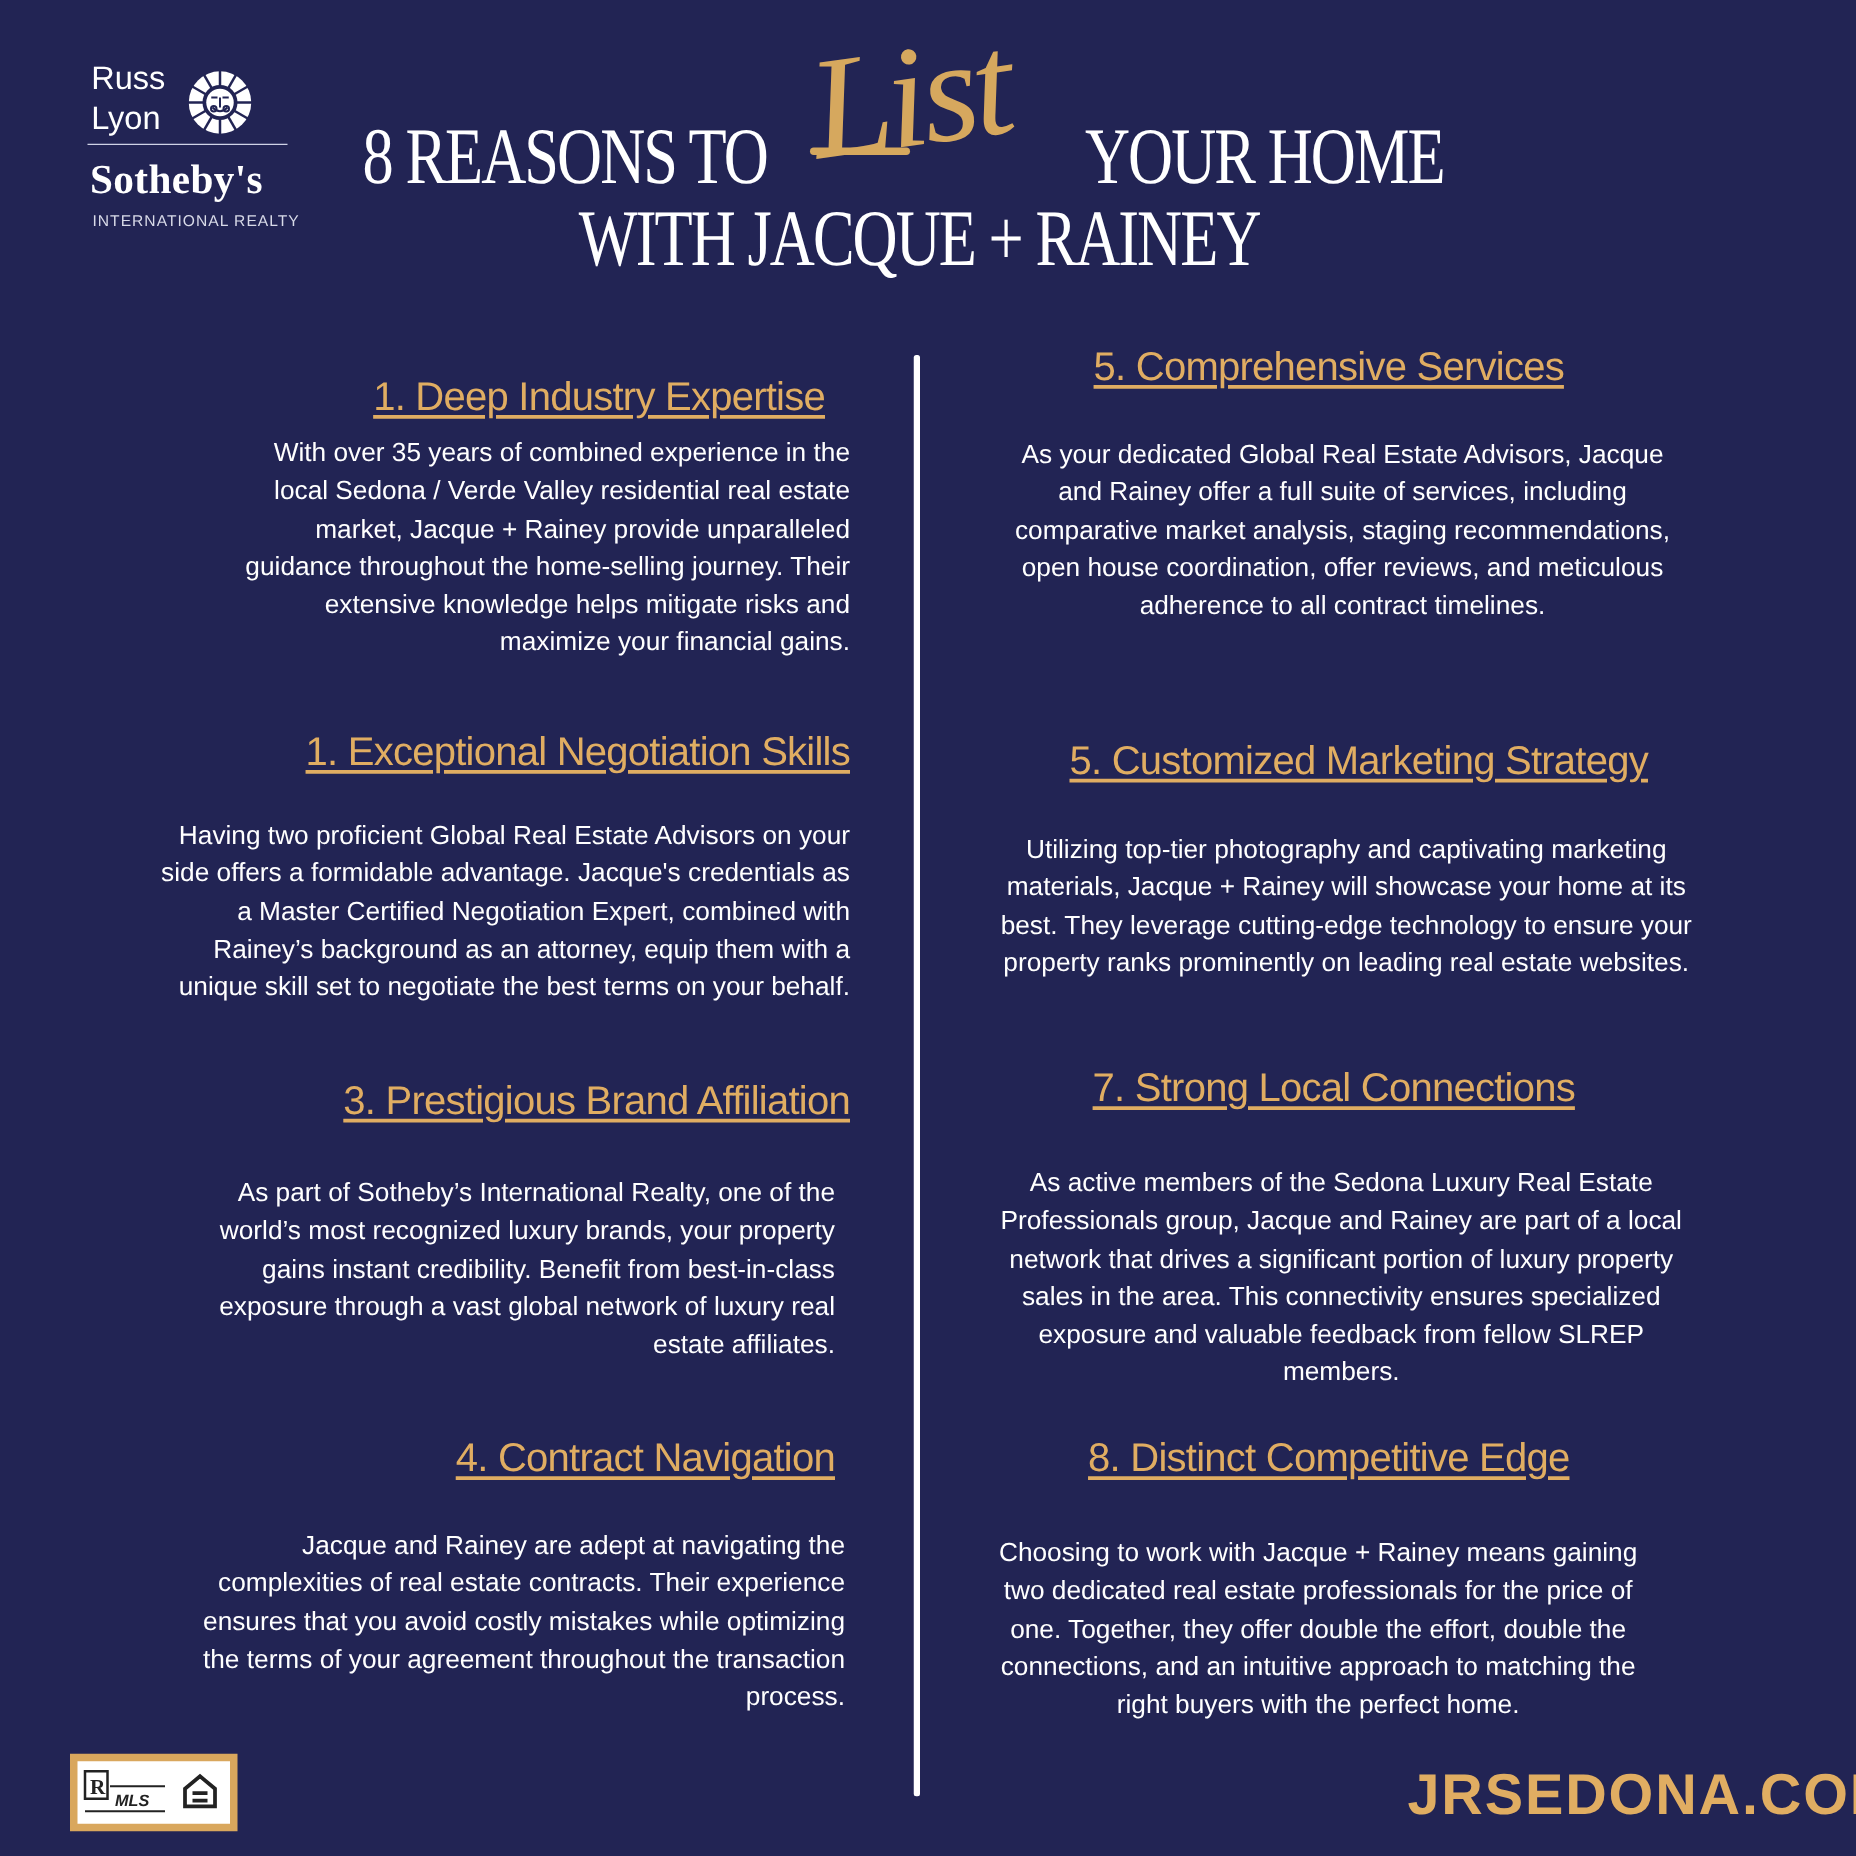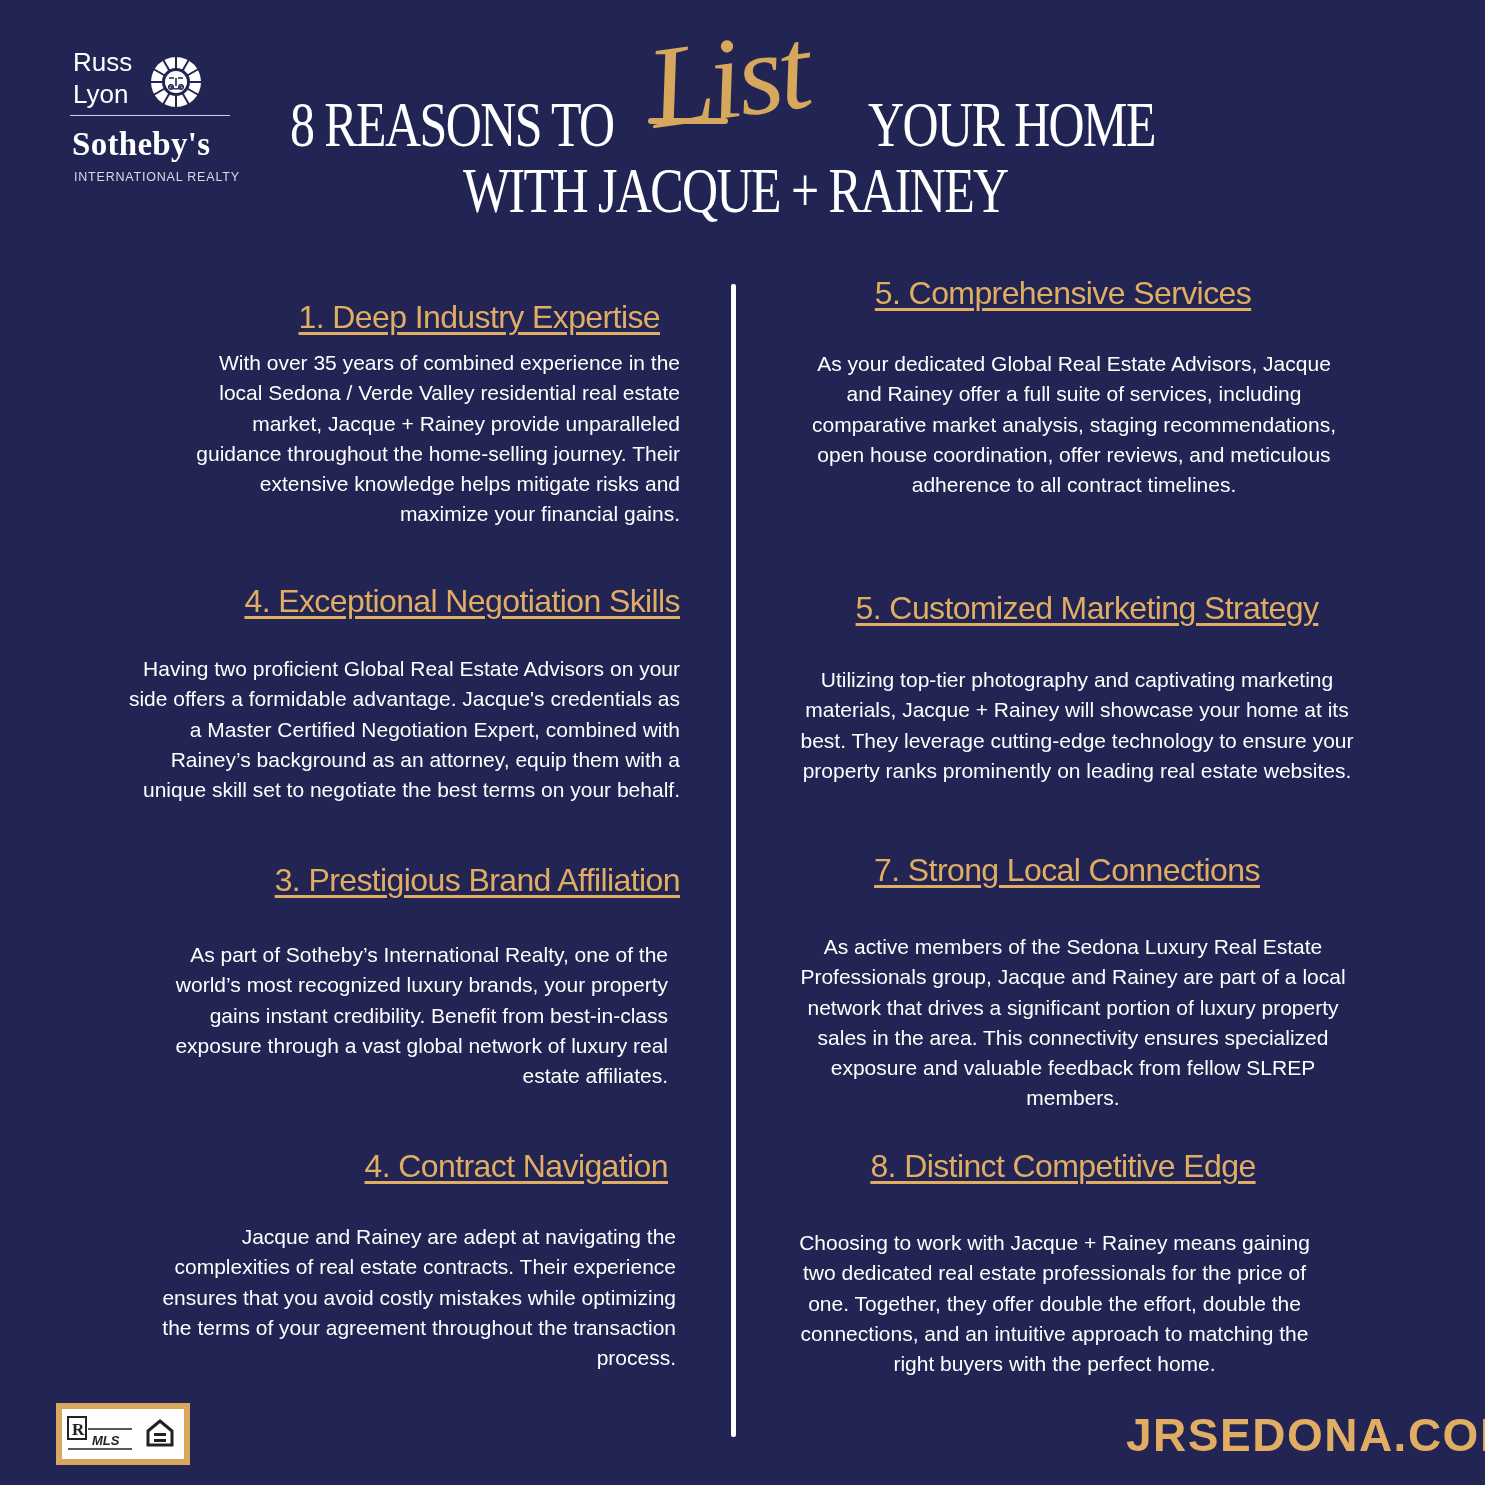--- a/index.html
+++ b/index.html
@@ -92,21 +92,21 @@
 
 <div class="left">
   <div class="sec" style="left:150px; top:275px; width:510px;margin-top:24px;">
     <div class="heading">1. Deep Industry Expertise</div>
   </div>
   <div class="sec" style="left:170px; top:348px; width:510px;">
     <div class="body">With over 35 years of combined experience in the local Sedona / Verde Valley residential real estate market, Jacque + Rainey provide unparalleled guidance throughout the home-selling journey. Their extensive knowledge helps mitigate risks and maximize your financial gains.</div>
   </div>
 
   <div class="sec" style="left:100px; top:583px; width:580px;">
-    <div class="heading">4. Exceptional Negotiation Skills</div>
+    <div class="heading">1. Exceptional Negotiation Skills</div>
   </div>
   <div class="sec" style="left:115px; top:654px; width:565px;">
     <div class="body">Having two proficient Global Real Estate Advisors on your side offers a formidable advantage. Jacque's credentials as a Master Certified Negotiation Expert, combined with Rainey’s background as an attorney, equip them with a unique skill set to negotiate the best terms on your behalf.</div>
   </div>
 
   <div class="sec" style="left:120px; top:862px; width:560px;">
     <div class="heading">3. Prestigious Brand Affiliation</div>
   </div>
   <div class="sec" style="left:150px; top:940px; width:518px;">
     <div class="body">As part of Sotheby’s International Realty, one of the world’s most recognized luxury brands, your property gains instant credibility. Benefit from best-in-class exposure through a vast global network of luxury real estate affiliates.</div>

